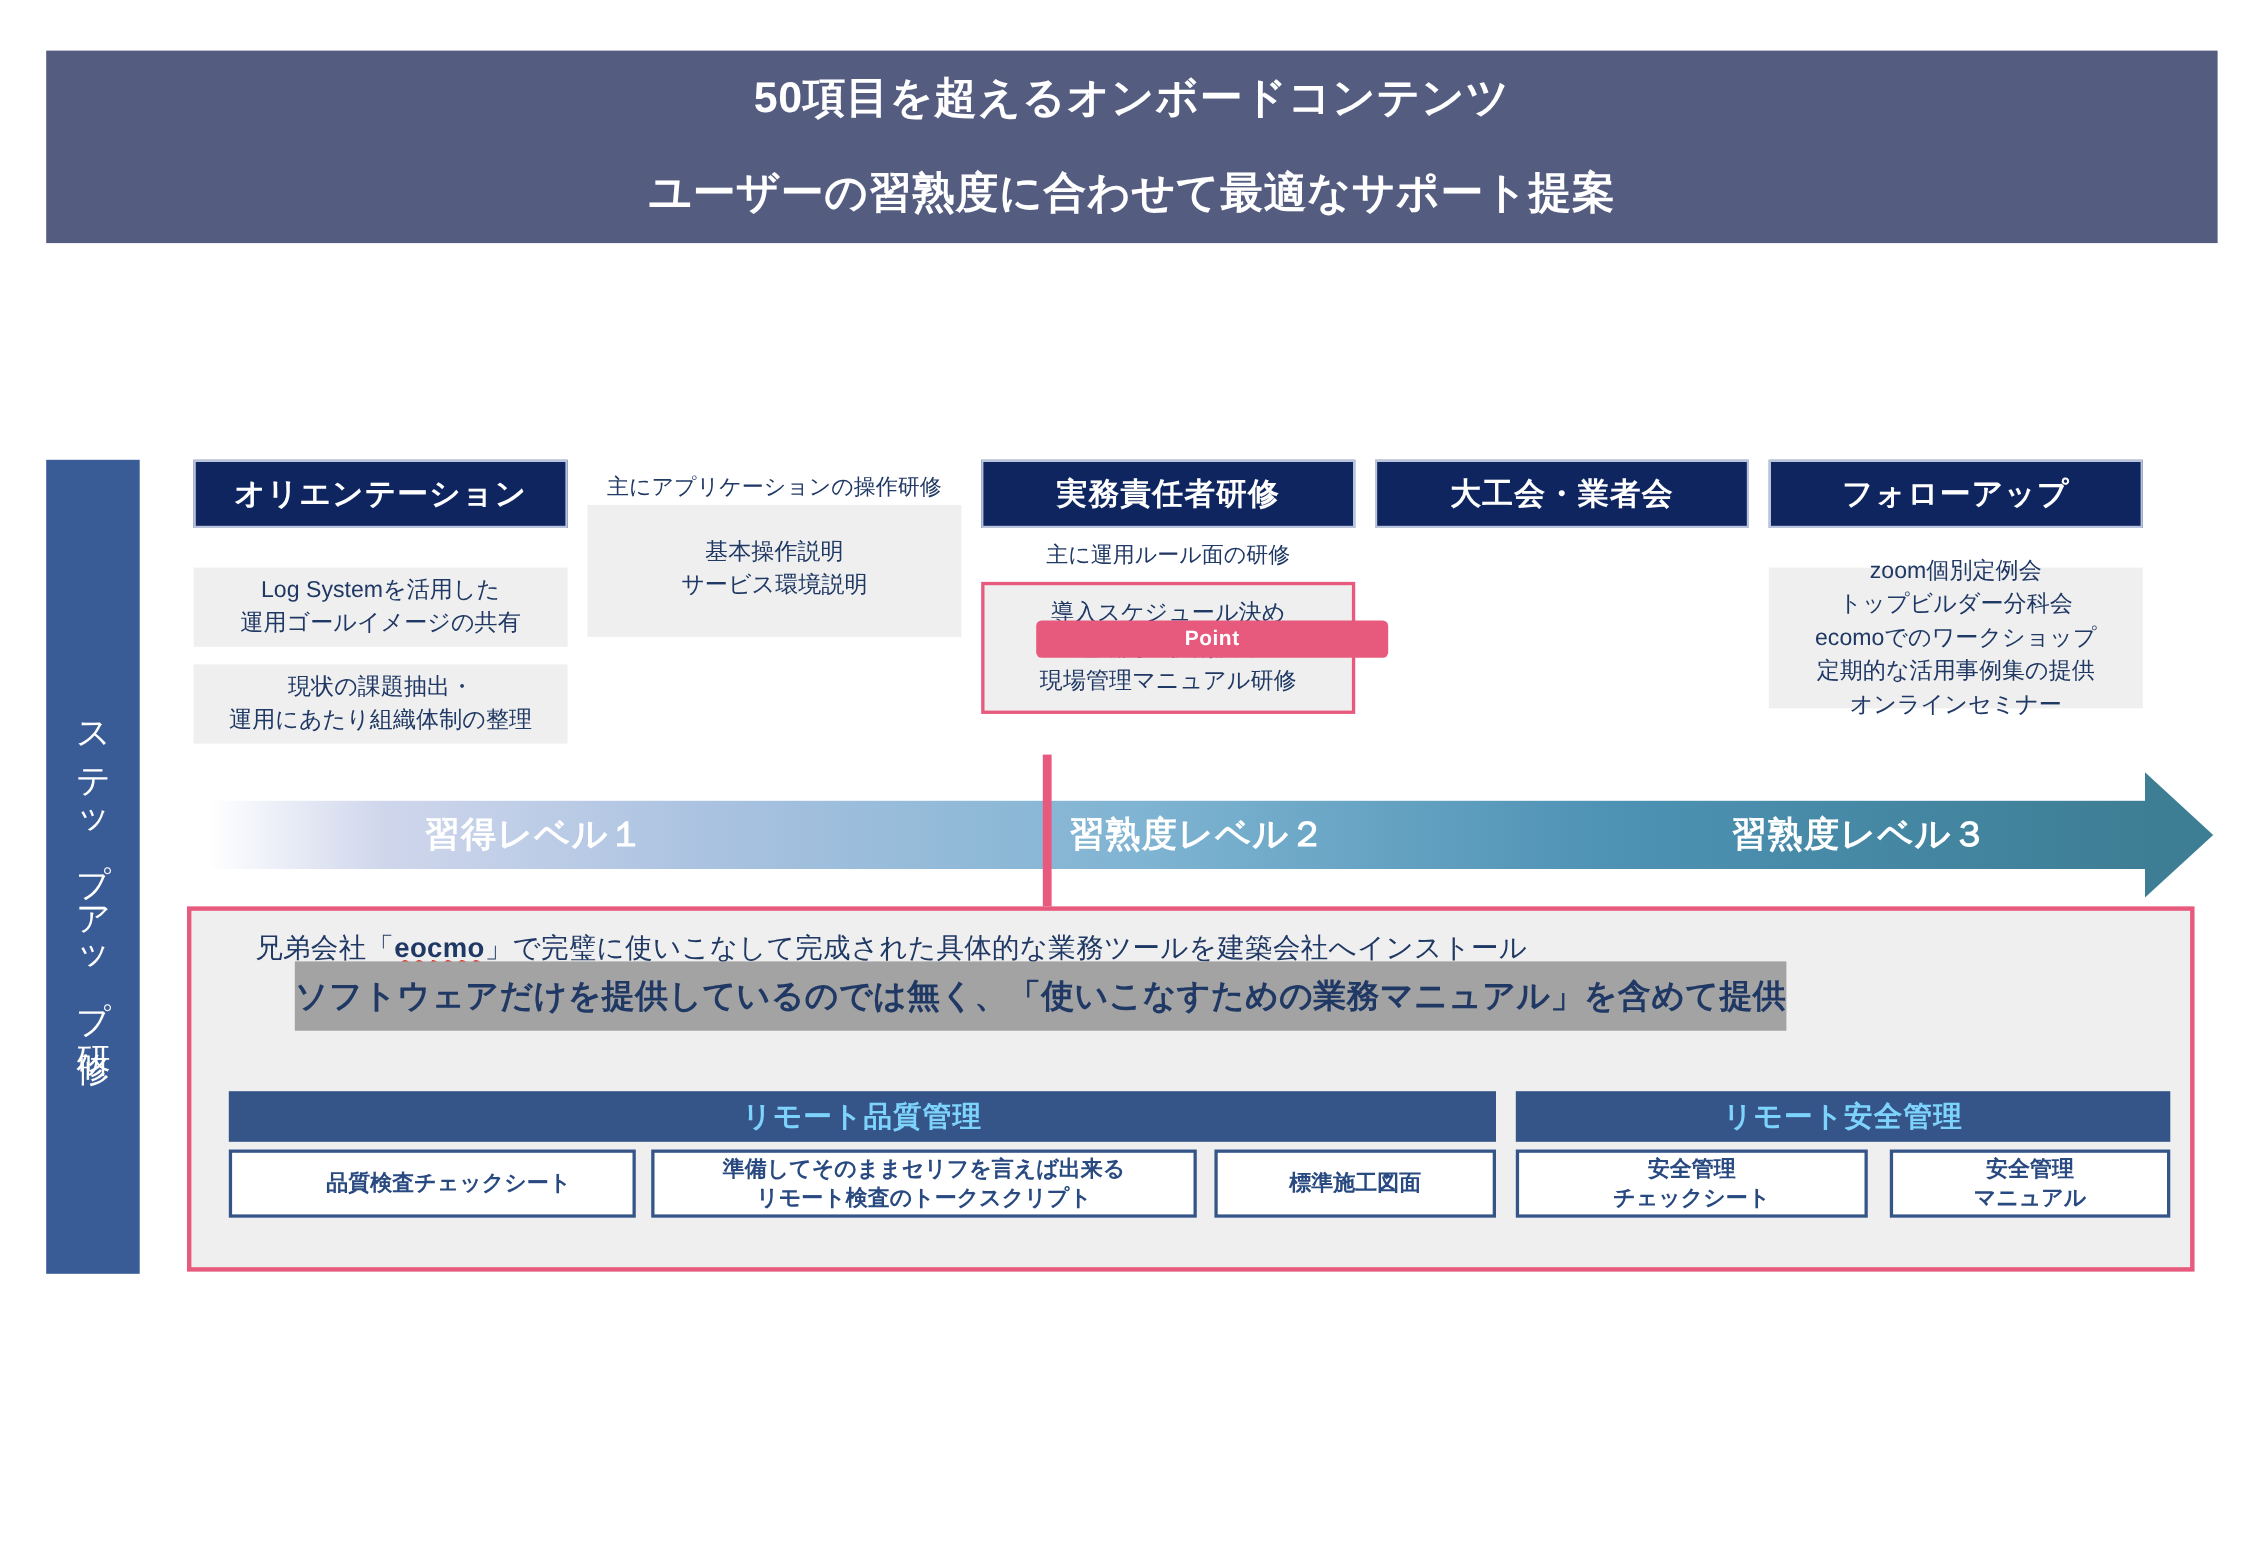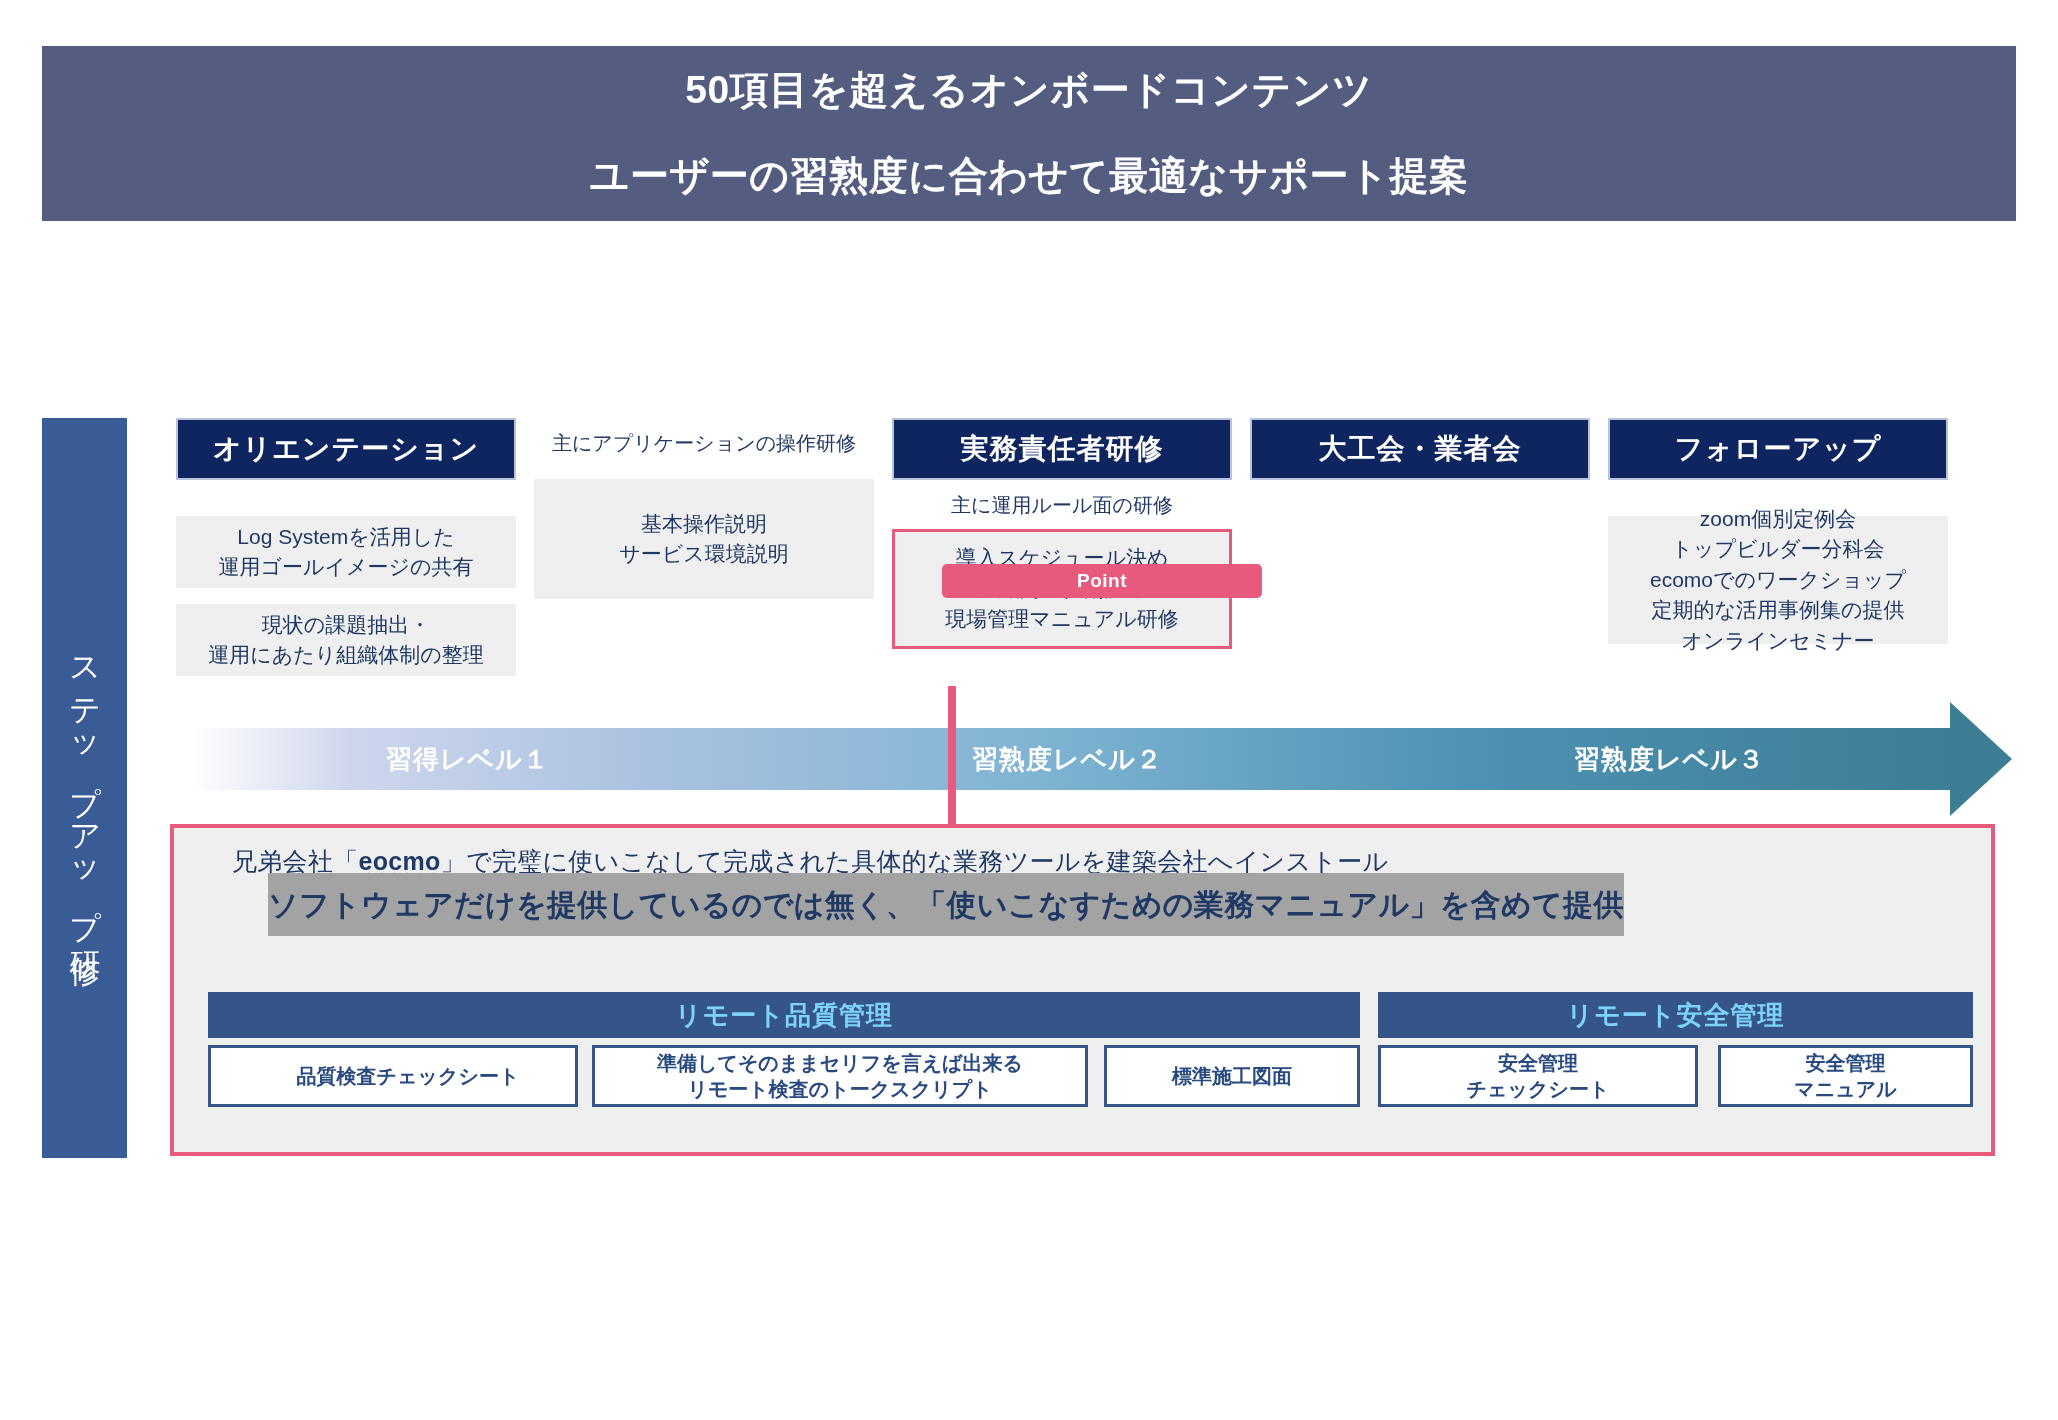--- a/index.html
+++ b/index.html
@@ -70,21 +70,21 @@
     background:linear-gradient(to right,#ffffff 0%,#cfd6ec 9%,#a9c2e0 26%,#7fb4d2 48%,#4e92b4 72%,#3d7e94 100%);
   }
   #arrow-head{
     left:1950px;top:702px;width:0;height:0;
     border-top:57px solid transparent;
     border-bottom:57px solid transparent;
     border-left:62px solid #3d7e94;
   }
   .level-label{
     position:absolute;top:0;height:62px;display:flex;align-items:center;
-    color:#ffffff;font-size:26px;font-weight:bold;letter-spacing:1px;
+    color:#ffffff;font-size:32px;font-weight:bold;letter-spacing:1px;
   }
 
   
   #connector-stem{
     left:948px;top:686px;width:8px;height:150px;background:#e8597e;
   }
   #connector-head{
     left:932px;top:828px;width:0;height:0;
     border-left:20px solid transparent;border-right:20px solid transparent;
     border-top:26px solid #e8597e;
@@ -135,21 +135,21 @@
 </div>
 
 <div class="col" style="left:176px;width:340px;">
   <div class="col-head">オリエンテーション</div>
   <div class="gbox" style="margin-top:36px;height:72px;">Log Systemを活用した<br>運用ゴールイメージの共有</div>
   <div class="gbox" style="margin-top:16px;height:72px;">現状の課題抽出・<br>運用にあたり組織体制の整理</div>
 </div>
 
 <div class="col" style="left:534px;width:340px;">
   <div class="cap">主にアプリケーションの操作研修</div>
-  <div class="gbox" style="margin-top:24px;height:120px;">基本操作説明<br>サービス環境説明</div>
+  <div class="gbox" style="margin-top:4px;height:120px;font-family:Liberation Mono, monospace;">基本操作説明<br>サービス環境説明</div>
 </div>
 
 <div class="col" style="left:892px;width:340px;">
   <div class="col-head">実務責任者研修</div>
   <div class="cap">主に運用ルール面の研修</div>
   <div class="gbox" id="box-c3" style="margin-top:12px;height:120px;">導入スケジュール決め<br>組織内の役割決め<br>現場管理マニュアル研修</div>
   <div id="point-badge">Point</div>
 </div>
 
 <div class="col" style="left:1250px;width:340px;">

